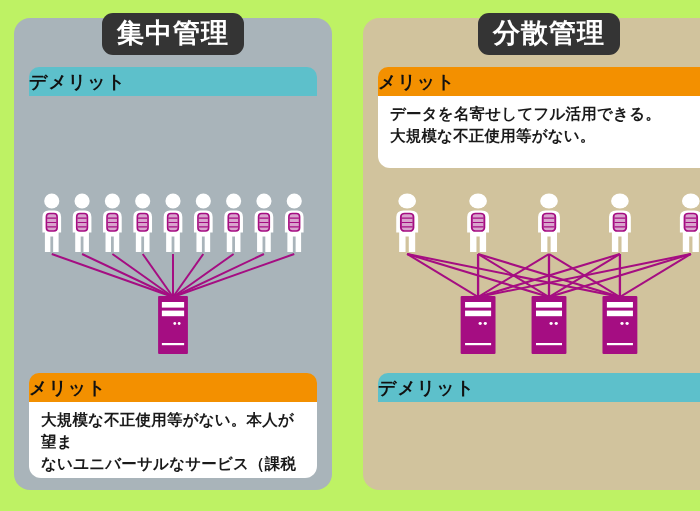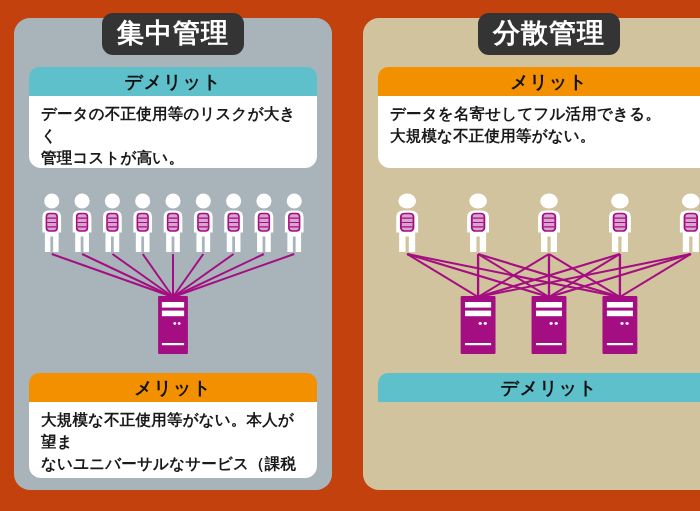--- a/index.html
+++ b/index.html
@@ -1,31 +1,31 @@
 <!DOCTYPE html>
 <html style="--magenta: #a50d82; --title-bg: #343434; --title-text: #ffffff; --panel-left: #a9b4ba; --panel-right: #d1c39d; --card-bg: #ffffff; --banner-text: #111111; --text: #1a1a1a; --person: #ffffff; --db-fill: #d9a4cd;"><head>
 <meta charset="utf-8">
 <style>
   html,body{margin:0;padding:0;background:#ffffff;}
   .page{
-    position:relative;width:700px;height:511px;background:#c2410c;overflow:hidden;
+    position:relative;width:700px;height:511px;background:#bef264;overflow:hidden;
     font-family:"Liberation Sans","DejaVu Sans",sans-serif;color:var(--text,#1a1a1a);
   }
   .panel{position:absolute;top:18px;height:472px;border-radius:16px;}
   .panel.left{left:14px;width:318px;background:var(--panel-left,#a9b4ba);}
   .panel.right{left:363px;width:372px;background:var(--panel-right,#d1c39d);}
   .panel-title{
     position:absolute;top:-5px;left:50%;transform:translateX(-50%);
     background:var(--title-bg,#333);color:var(--title-text,#fff);
     font-size:27px;font-weight:bold;line-height:1;padding:7px 15px 8px;
     border-radius:11px;white-space:nowrap;letter-spacing:1px;
   }
   .banner{
     position:absolute;left:15px;right:15px;height:29px;
-    border-radius:10px 10px 0 0;display:flex;align-items:center;justify-content:center;
+    border-radius:10px 10px 0 0;display:flex;align-items:center;
     font-size:18px;font-weight:bold;color:var(--banner-text,#111);letter-spacing:1px;
   }
   .banner.pos-top{top:49px;}
   .banner.pos-bottom{top:355px;}
   .card{
     position:absolute;left:15px;right:15px;background:var(--card-bg,#fff);
     font-size:15.5px;font-weight:600;line-height:1.42;letter-spacing:.2px;
     padding:7px 12px;border-radius:0 0 12px 12px;white-space:pre-line;
     box-sizing:border-box;overflow:hidden;
   }
@@ -62,22 +62,20 @@
   </defs>
 </svg>
 
 <div class="page">
 
   <section class="panel left">
     <div class="panel-title">集中管理</div>
     <div class="banner pos-top" style="background: rgb(93, 192, 203);">
       <span>デメリット</span>
     </div>
-    <div class="card pos-top">データの不正使用等のリスクが大きく
-管理コストが高い。</div>
     <svg class="diagram" preserveAspectRatio="none" viewBox="0 0 320 190">
         <line x1="38" y1="84" x2="160" y2="127" class="net-line"></line>
         <line x1="68.5" y1="84" x2="160" y2="127" class="net-line"></line>
         <line x1="99" y1="84" x2="160" y2="127" class="net-line"></line>
         <line x1="129.5" y1="84" x2="160" y2="127" class="net-line"></line>
         <line x1="160" y1="84" x2="160" y2="127" class="net-line"></line>
         <line x1="190.5" y1="84" x2="160" y2="127" class="net-line"></line>
         <line x1="221" y1="84" x2="160" y2="127" class="net-line"></line>
         <line x1="251.5" y1="84" x2="160" y2="127" class="net-line"></line>
         <line x1="282" y1="84" x2="160" y2="127" class="net-line"></line>

